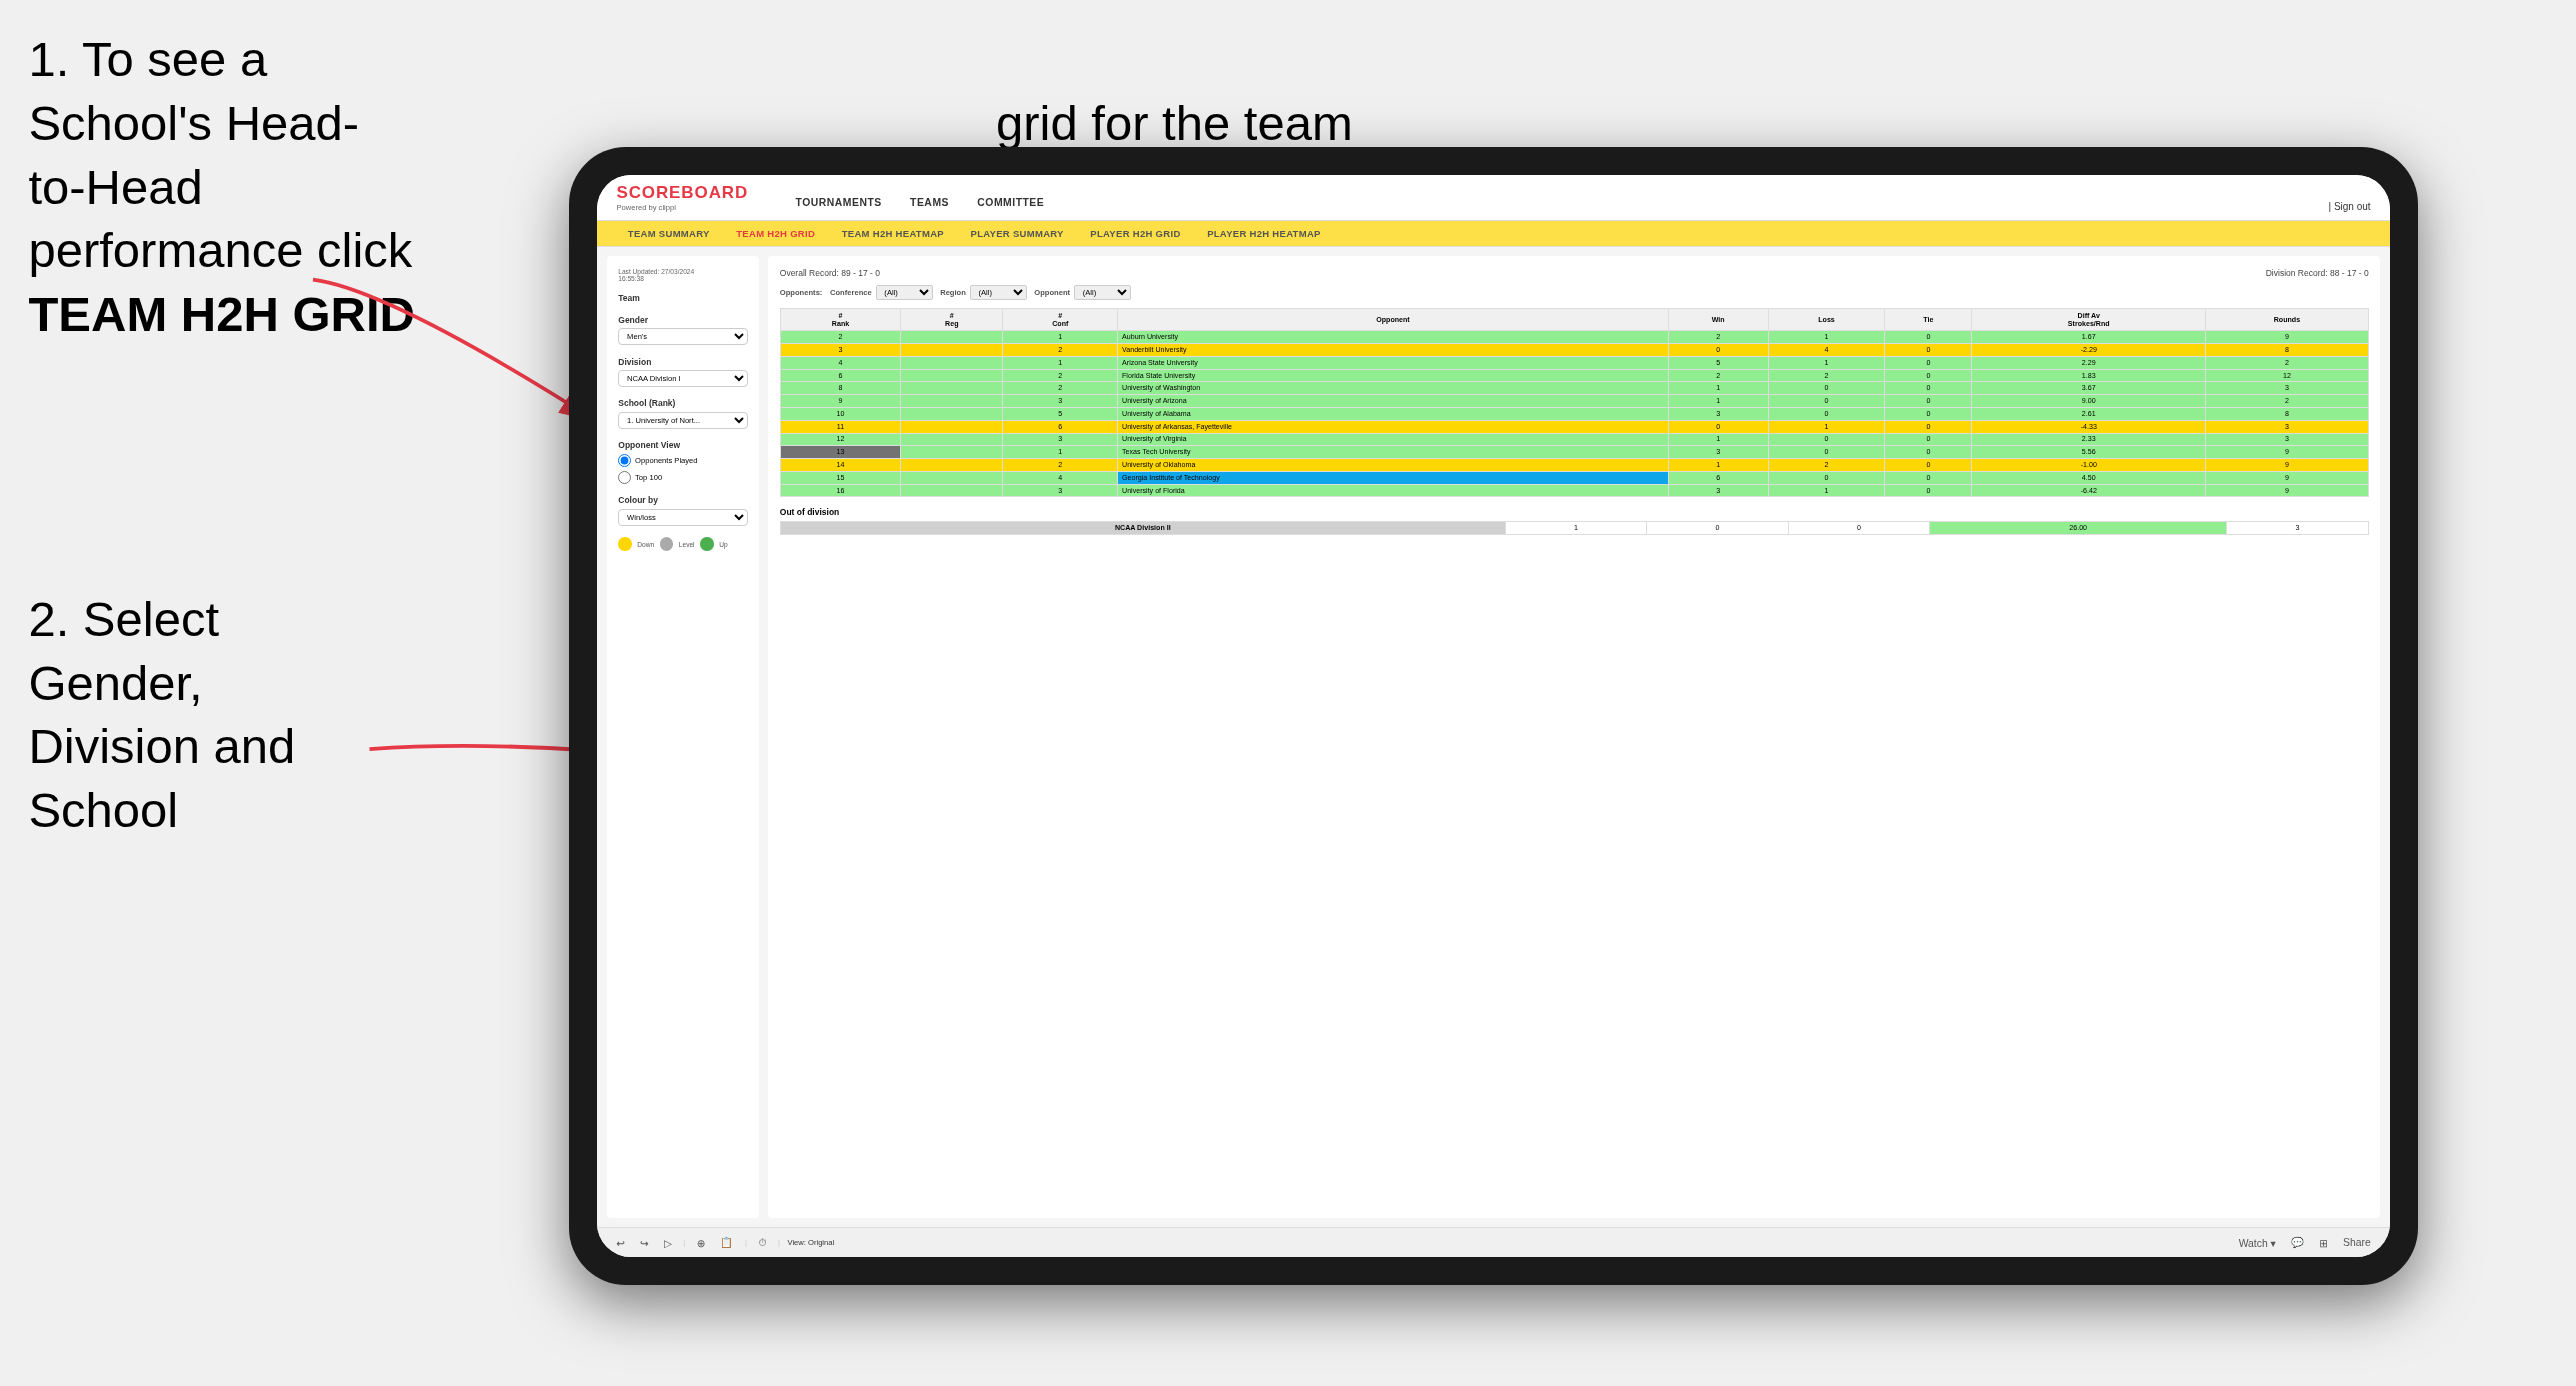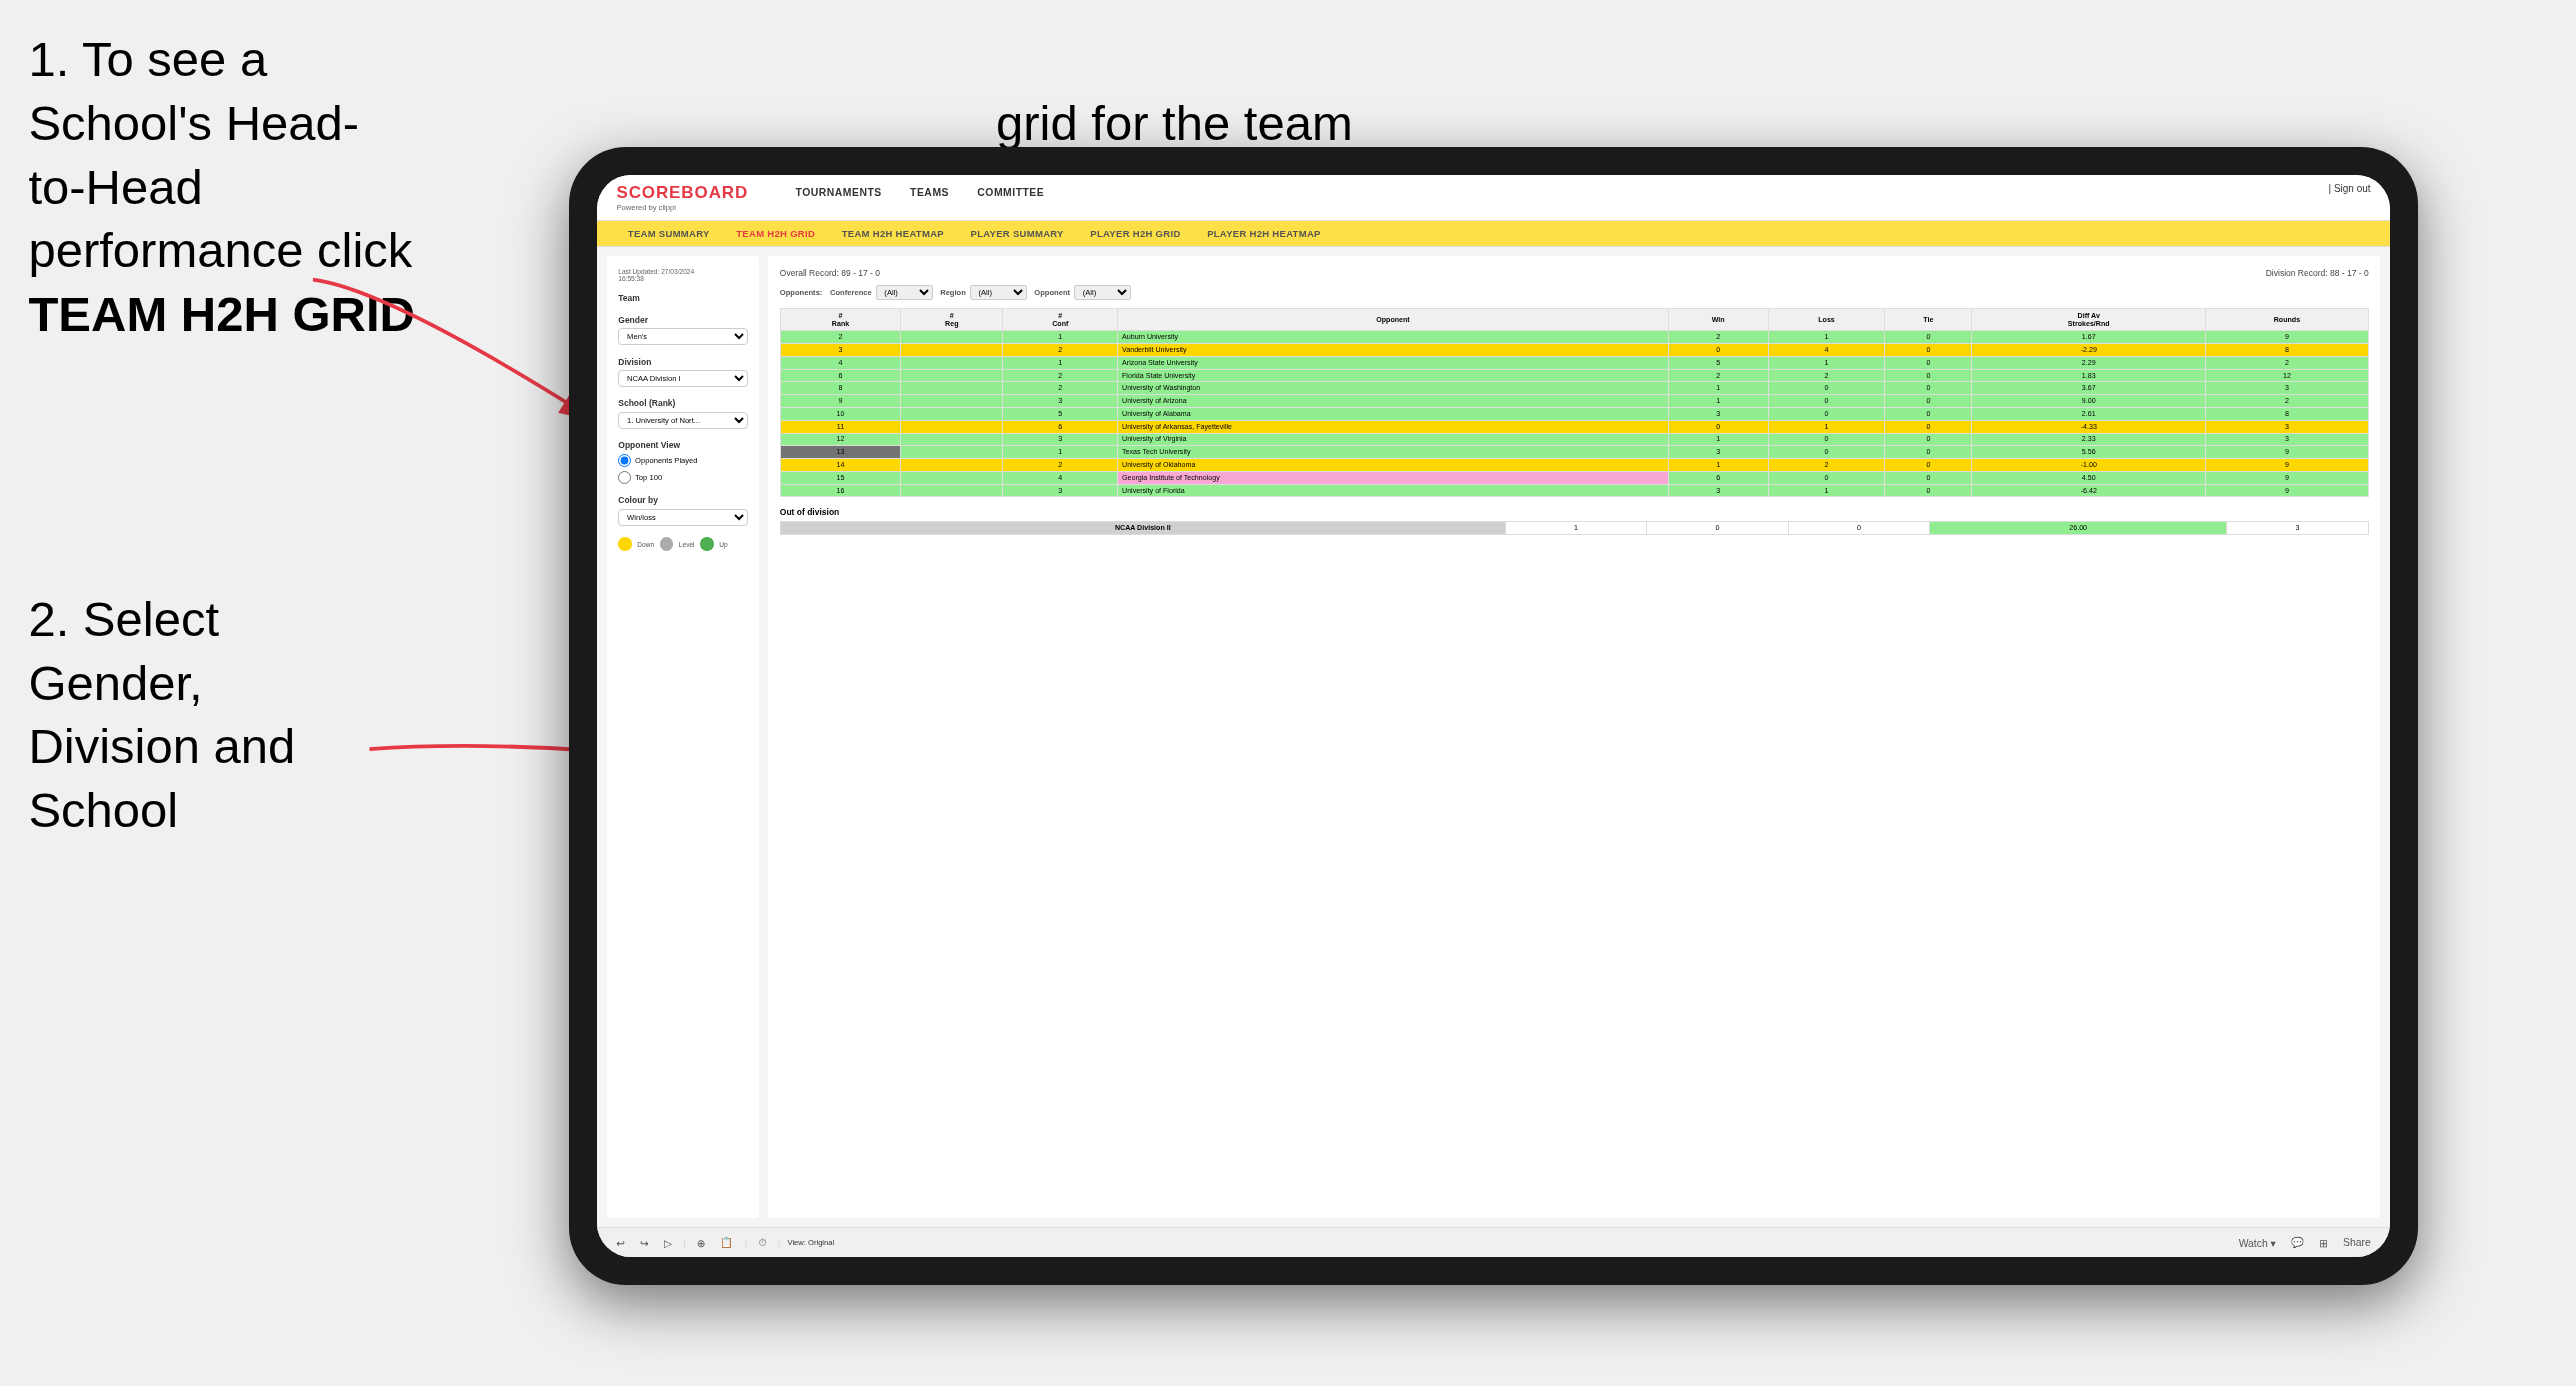--- a/index.html
+++ b/index.html
@@ -63,21 +63,21 @@
       display: flex;
       flex-direction: column;
     }
 
     
     .app-nav {
       background: #fff;
       border-bottom: 0.9px solid #ddd;
       padding: 7.6px 19px;
       display: flex;
-      align-items: flex-start;
+      align-items: flex-end;
       gap: 28.4px;
     }
 
     .logo-area {
       display: flex;
       flex-direction: column;
       margin-right: 19px;
     }
     .logo-text {
       font-size: 17px;
@@ -607,21 +607,21 @@
                 <td style="background-color: rgb(255, 215, 0);">1</td>
                 <td style="background-color: rgb(255, 215, 0);">2</td>
                 <td style="background-color: rgb(255, 215, 0);">0</td>
                 <td style="background-color: rgb(255, 215, 0);">-1.00</td>
                 <td style="background-color: rgb(255, 215, 0);">9</td>
               </tr>
               <tr>
                 <td style="background-color: rgb(144, 238, 144);">15</td>
                 <td style="background-color: rgb(144, 238, 144);"></td>
                 <td style="background-color: rgb(144, 238, 144);">4</td>
-                <td style="background-color: #f9a8d4; text-align: left; margin-left: 40px;">Georgia Institute of Technology</td>
+                <td style="background-color: #0ea5e9; text-align: left; margin-left: 40px;">Georgia Institute of Technology</td>
                 <td style="background-color: rgb(144, 238, 144);">6</td>
                 <td style="background-color: rgb(144, 238, 144);">0</td>
                 <td style="background-color: rgb(144, 238, 144);">0</td>
                 <td style="background-color: rgb(144, 238, 144);">4.50</td>
                 <td style="background-color: rgb(144, 238, 144);">9</td>
               </tr>
               <tr>
                 <td style="background-color: rgb(144, 238, 144);">16</td>
                 <td style="background-color: rgb(144, 238, 144);"></td>
                 <td style="background-color: rgb(144, 238, 144);">3</td>

